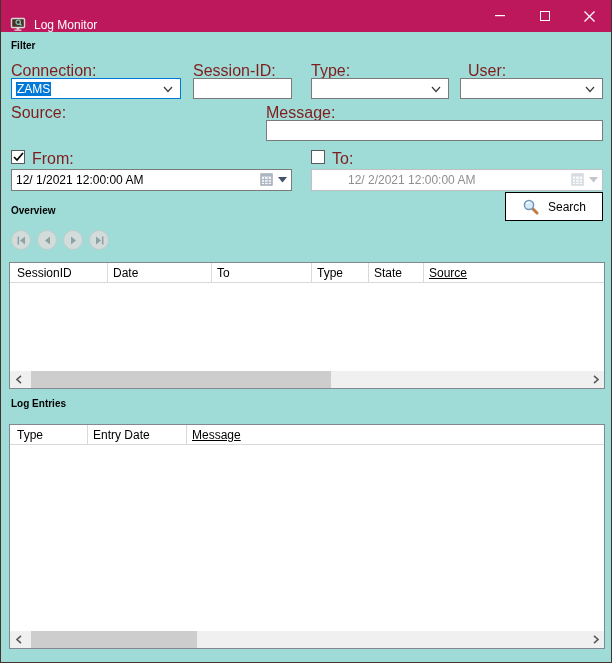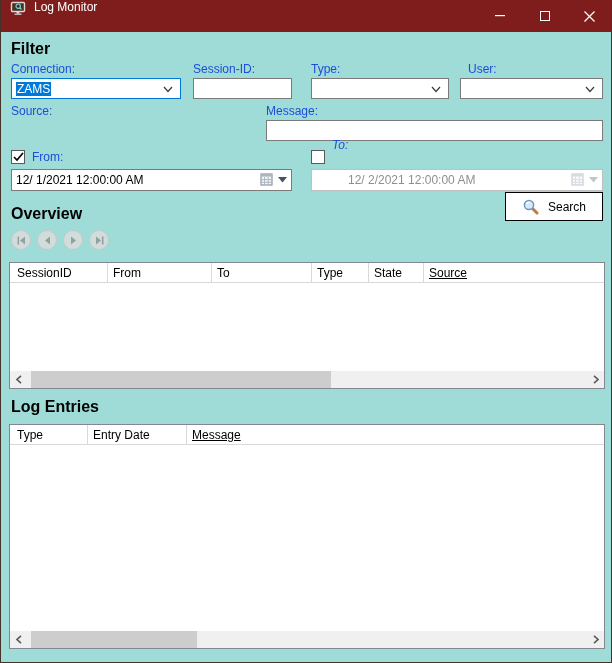--- a/index.html
+++ b/index.html
@@ -7,29 +7,29 @@
   body { font-family:"Liberation Sans", sans-serif; }
   .window {
     position:relative; width:612px; height:663px;
     background:#9FDBD7;
     border-left:1px solid #45322a; border-right:1px solid #45322a; border-bottom:1px solid #45322a;
     overflow:hidden;
   }
   
   .titlebar {
     position:absolute; left:-1px; top:0; width:612px; height:32px;
-    background:#7f1d1d; display:flex; align-items:flex-start;
+    background:#be185d; display:flex; align-items:flex-end;
   }
   .titlebar .appicon { width:16px; height:16px; margin-left:10px; flex:0 0 auto; }
   .titlebar .title { color:#fff; font-size:12px; margin-left:8px; flex:1 1 auto; }
   .caption-btn { width:45px; height:32px; display:flex; align-items:center; justify-content:center; flex:0 0 auto; }
   .maxbox { width:10px; height:10px; border:1px solid #fff; }
   
-  .lbl { position:absolute; font-size:12px; color:#1d4ed8; white-space:nowrap; }
-  .heading { position:absolute; font-size:16px; font-weight:bold; color:#000; }
+  .lbl { position:absolute; font-size:16px; color:#7f1d1d; white-space:nowrap; }
+  .heading { position:absolute; font-size:10px; font-weight:bold; color:#000; }
   .field {
     position:absolute; height:21px; background:#fff; border:1px solid #7a7a7a;
     font-size:12px; color:#000; display:flex; align-items:center; padding-left:4px;
   }
   .combo { padding-right:22px; }
   .combo .chev { position:absolute; right:7px; top:7px; }
   input.textbox { outline:none; font-family:"Liberation Sans", sans-serif; }
   .sel { background:#0078D7; color:#fff; padding:0 1px; }
   .checkbox {
     position:absolute; width:14px; height:14px; background:#fff; border:1px solid #5a5a5a;
@@ -131,21 +131,21 @@
 
   <input class="field textbox" style="left: 265px; top: 120px; width: 337px;" value="">
 
   <div class="checkbox" style="left:10px; top:150px;">
     <svg width="11" height="10" viewBox="0 0 11 10">
         <polyline points="1,5 4,8 10,1" fill="none" stroke="#000" stroke-width="1.6"></polyline>
       </svg>
   </div>
   <div class="lbl" style="left:31px; top:150px;">From:</div>
   <div class="checkbox" style="left:310px; top:150px;"></div>
-  <div class="lbl" style="left:331px; top:138px;font-style:italic;">To:</div>
+  <div class="lbl" style="left:331px; top:150px;">To:</div>
 
   <div class="picker" style="left:10px; top:169px; width:281px;">
     <span>12/ 1/2021 12:00:00 AM</span>
     <span class="picker-icons">
       <svg width="14" height="13" viewBox="0 0 14 13">
         <rect x="1" y="1" width="11" height="11" fill="#f4f6f8" stroke="#8a97a5" stroke-width="1.2"></rect>
         <rect x="1" y="1" width="11" height="2.6" fill="#aab6c2"></rect>
         <g stroke="#aab6c2" stroke-width="1">
             <line x1="4.6" y1="4" x2="4.6" y2="12"></line>
             <line x1="8.2" y1="4" x2="8.2" y2="12"></line>
@@ -207,21 +207,21 @@
   <div class="navbtn" style="left:88px; top:230px;">
     <svg width="9" height="9" viewBox="0 0 9 9">
         <polygon points="1,0.5 1,8.5 6,4.5" fill="#8fa2a1"></polygon>
         <rect x="6.9" y="0.5" width="1.6" height="8" fill="#8fa2a1"></rect>
       </svg>
   </div>
 
   <div class="grid" style="top:262px; height:127px;">
     <div class="grid-header">
       <div class="hcell first" style="width:98px;">SessionID</div>
-      <div class="hcell" style="width:104px;">From</div>
+      <div class="hcell" style="width:104px;">Date</div>
       <div class="hcell" style="width:100px;">To</div>
       <div class="hcell" style="width:57px;">Type</div>
       <div class="hcell" style="width:55px;">State</div>
       <div class="hcell last">Source</div>
     </div>
     <div class="grid-body"></div>
     <div class="hscroll">
       <div class="hs-arrow">
         <svg width="6" height="9" viewBox="0 0 6 9">
             <polyline points="5,0.8 1,4.5 5,8.2" fill="none" stroke="#5a5a5a" stroke-width="1.6"></polyline>

